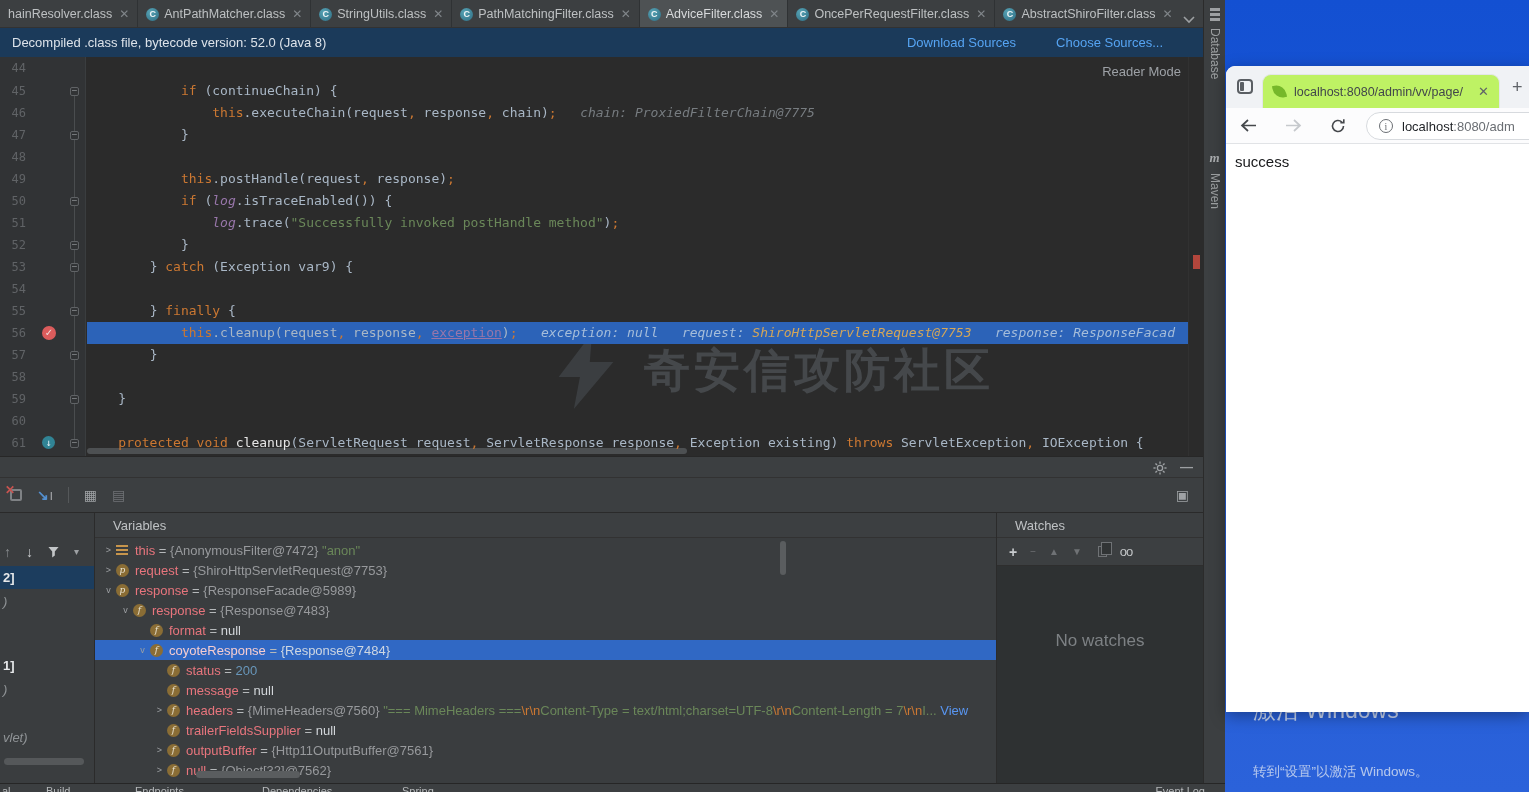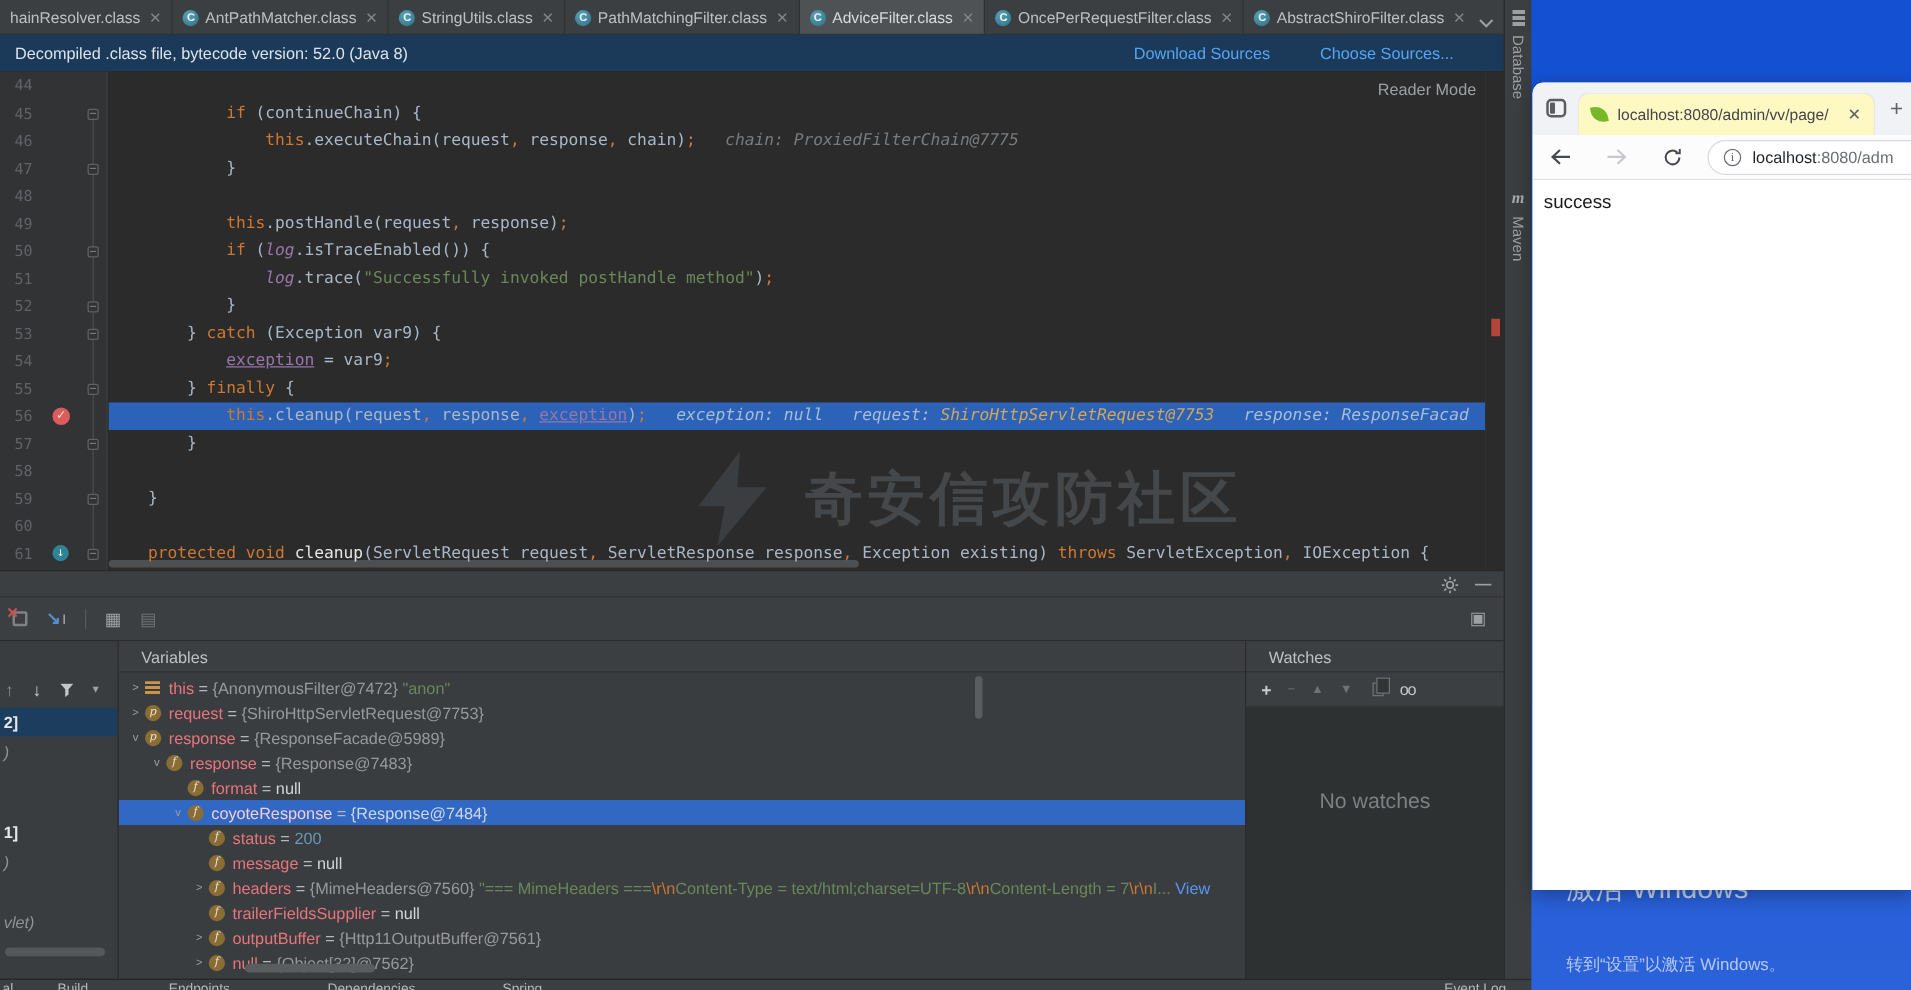--- a/index.html
+++ b/index.html
@@ -23,21 +23,21 @@
   .tchev{position:absolute;right:8px;top:10px}
 
   .banner{position:absolute;left:0;top:28px;width:1203px;height:29px;background:#1b3a5a;
           color:#dde3ea;font-size:13px;display:flex;align-items:center;padding:0 12px}
   .blinks{margin-left:auto;display:flex;gap:40px;padding-right:28px}
   .blink{color:#56a4f3}
 
   .editor{position:absolute;left:0;top:57px;width:1203px;height:399px;background:#2b2b2b;overflow:hidden}
   .gutterbg{position:absolute;left:0;top:0;width:86px;height:100%;background:#313335;border-right:1px solid #3a3d3f}
   .foldguide{position:absolute;left:74px;top:36px;width:1px;height:352px;background:#4a4d4f}
-  .wm{position:absolute;left:548px;top:304px;display:flex;align-items:center;gap:20px}
+  .wm{position:absolute;left:548px;top:276px;display:flex;align-items:center;gap:20px}
   .wm-logo{width:76px;height:76px;background:#3b3e41;
            clip-path:polygon(58% 0,14% 58%,42% 58%,34% 100%,86% 38%,55% 38%)}
   .wm-text{font-size:46px;font-weight:bold;color:#45484b;letter-spacing:4px}
   .reader{position:absolute;right:22px;top:7px;color:#9da1a6;font-size:13px}
   .hscroll{position:absolute;left:87px;top:391px;width:600px;height:6px;background:#4d5052;border-radius:3px}
 
   .crow{position:absolute;left:0;width:100%;height:22px;
         font-family:"DejaVu Sans Mono",monospace;font-size:13px;line-height:22px}
   .hlbg{position:absolute;left:87px;right:15px;top:0;height:22px;background:#2c63b8}
   .lnum{position:absolute;left:0;width:26px;text-align:right;color:#606366;font-size:12px}
@@ -136,21 +136,21 @@
   .desktop{position:absolute;left:1225px;top:0;width:304px;height:792px;
            background:linear-gradient(180deg,#1350d2,#2b62da)}
   .act-title{position:absolute;left:28px;top:695px;font-size:23px;color:rgba(226,233,246,.85)}
   .act-sub{position:absolute;left:28px;top:763px;font-size:13.5px;color:rgba(216,225,241,.8)}
 
   .bwin{position:absolute;left:1226px;top:66px;width:303px;height:646px;background:#fff;
         border-top-left-radius:9px;overflow:hidden;box-shadow:0 4px 16px rgba(0,0,0,.35)}
   .btabs{position:absolute;top:0;left:0;width:100%;height:42px;background:#f0f2f5}
   .tabsearch{position:absolute;left:11px;top:13px;width:16px;height:15px;border:2px solid #5a5e63;border-radius:4px}
   .tabsearch::before{content:'';position:absolute;left:1px;top:1px;width:4px;height:9px;background:#5a5e63;border-radius:1px}
-  .btab{position:absolute;left:36px;top:8px;width:238px;height:34px;background:#fef9c3;border-radius:9px 9px 0 0;
+  .btab{position:absolute;left:36px;top:8px;width:238px;height:34px;background:#bef264;border-radius:9px 9px 0 0;
         display:flex;align-items:center;padding:0 10px;gap:8px;border:1px solid #e4e6e9;border-bottom:none}
   .leaf{width:13px;height:13px;background:#76b82a;border-radius:0 80% 0 80%;transform:rotate(-10deg);flex:0 0 13px}
   .btab-title{font-size:12.5px;color:#42464b;flex:1;white-space:nowrap;overflow:hidden}
   .btab-x{color:#5f6368;font-size:13px}
   .newtab{position:absolute;left:286px;top:11px;color:#5f6368;font-size:18px}
   .bbar{position:absolute;top:42px;left:0;width:100%;height:36px;background:#fcfcfd;border-bottom:1px solid #e1e3e6}
   .navic{position:absolute;top:10px}
   .pill{position:absolute;left:140px;top:4px;width:200px;height:28px;background:#fff;border:1px solid #d7dade;
         border-radius:14px;display:flex;align-items:center;padding-left:12px;gap:9px}
   .iinfo{width:14px;height:14px;border:1px solid #6a6e73;border-radius:50%;color:#6a6e73;flex:0 0 14px;
@@ -267,21 +267,20 @@
             <span class="fold">–</span>
             <span class="code">            <span class="seg-p">}</span></span>
           </div>
           <div class="crow" style="top: 199px;">
             <span class="lnum">53</span>
             <span class="fold">–</span>
             <span class="code">        <span class="seg-p">} </span><span class="seg-k">catch</span><span class="seg-p"> (Exception var9) {</span></span>
           </div>
           <div class="crow" style="top: 221px;">
             <span class="lnum">54</span>
-            <span class="code">            <span class="seg-f">exception</span><span class="seg-p"> = var9</span><span class="seg-k">;</span></span>
           </div>
           <div class="crow" style="top: 243px;">
             <span class="lnum">55</span>
             <span class="fold">–</span>
             <span class="code">        <span class="seg-p">} </span><span class="seg-k">finally</span><span class="seg-p"> {</span></span>
           </div>
           <div class="crow hl" style="top: 265px;">
             <div class="hlbg"></div>
             <span class="lnum">56</span>
             <span class="bp">✓</span>

